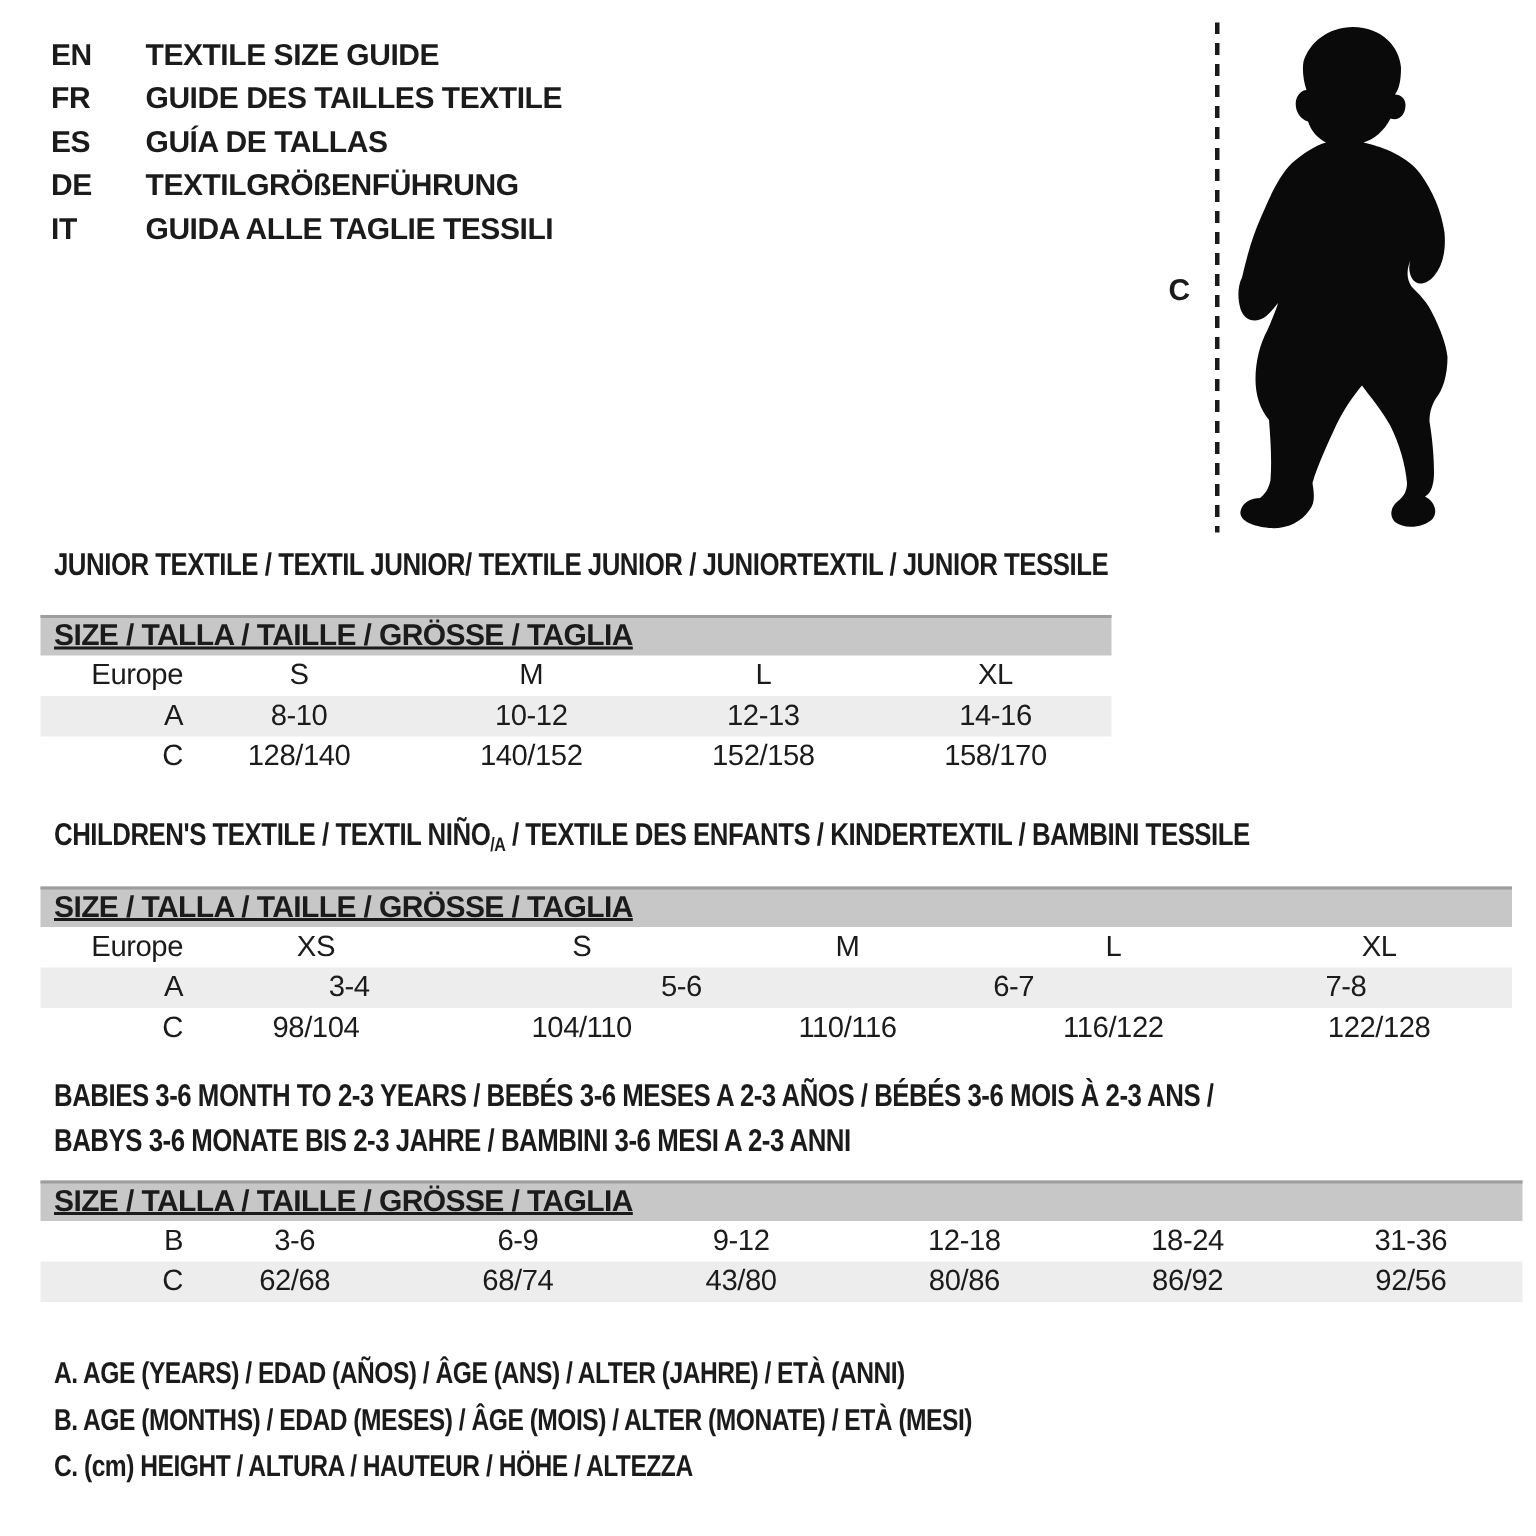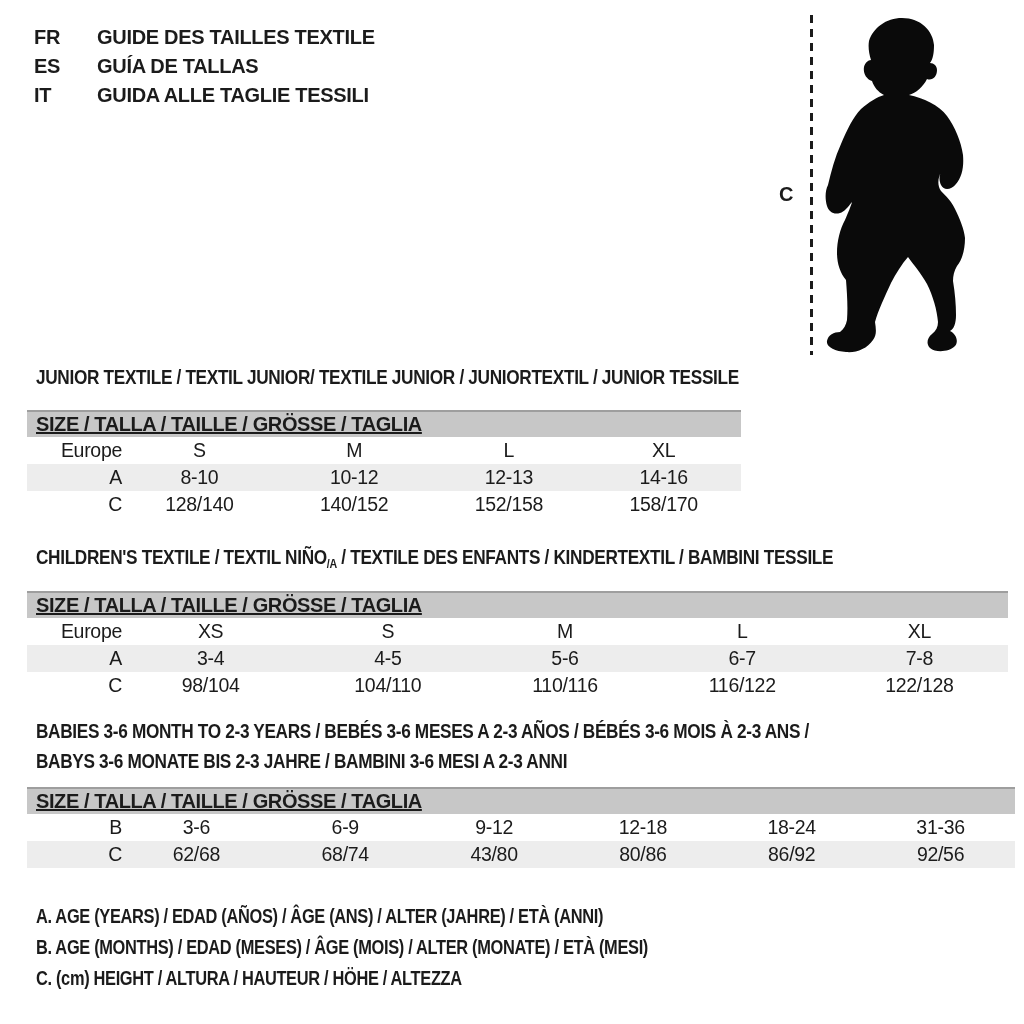--- a/index.html
+++ b/index.html
@@ -43,26 +43,34 @@
     transform:scaleX(0.82);transform-origin:0 50%;
   }
 </style>
 </head>
 <body>
 
 <div class="canvas" style="--header-bar: #c7c7c7; --header-bar-border: #9e9e9e; --shaded-row: #ededed; --text: #1b1b1b; --silhouette: #0a0a0a;">
 
   <div class="lang-list">
       <div class="lang-row">
+        <span class="lang-code">EN</span>
+        <span class="lang-name">TEXTILE SIZE GUIDE</span>
+      </div>
+      <div class="lang-row">
         <span class="lang-code">FR</span>
         <span class="lang-name">GUIDE DES TAILLES TEXTILE</span>
       </div>
       <div class="lang-row">
         <span class="lang-code">ES</span>
         <span class="lang-name">GUÍA DE TALLAS</span>
+      </div>
+      <div class="lang-row">
+        <span class="lang-code">DE</span>
+        <span class="lang-name">TEXTILGRÖßENFÜHRUNG</span>
       </div>
       <div class="lang-row">
         <span class="lang-code">IT</span>
         <span class="lang-name">GUIDA ALLE TAGLIE TESSILI</span>
       </div>
     </div>
 
   <div class="height-line"></div>
   <div class="height-label">C</div>
   <div class="silhouette">
@@ -122,21 +130,20 @@
           <span class="tlabel">Europe</span>
           <span class="tcell">XS</span>
           <span class="tcell">S</span>
           <span class="tcell">M</span>
           <span class="tcell">L</span>
           <span class="tcell">XL</span>
         </div>
         <div class="trow shaded">
           <span class="tlabel">A</span>
           <span class="tcell">3-4</span>
-          <span class="tcell">4-5</span>
           <span class="tcell">5-6</span>
           <span class="tcell">6-7</span>
           <span class="tcell">7-8</span>
         </div>
         <div class="trow">
           <span class="tlabel">C</span>
           <span class="tcell">98/104</span>
           <span class="tcell">104/110</span>
           <span class="tcell">110/116</span>
           <span class="tcell">116/122</span>

